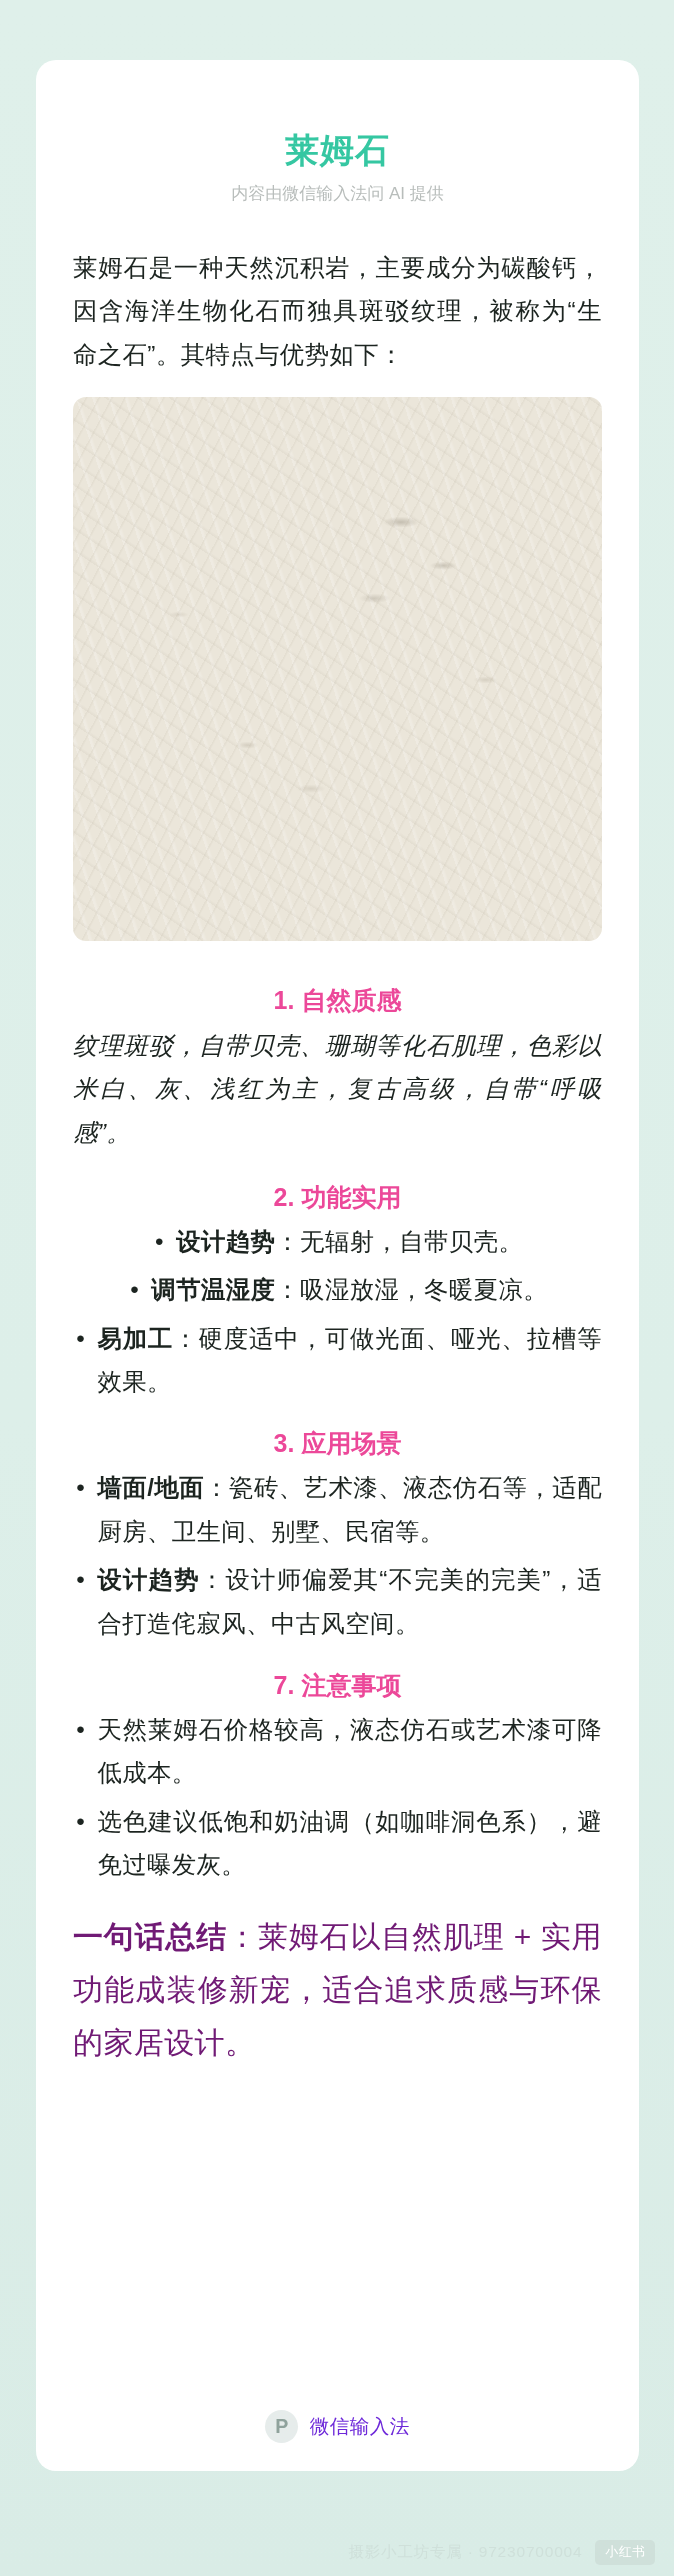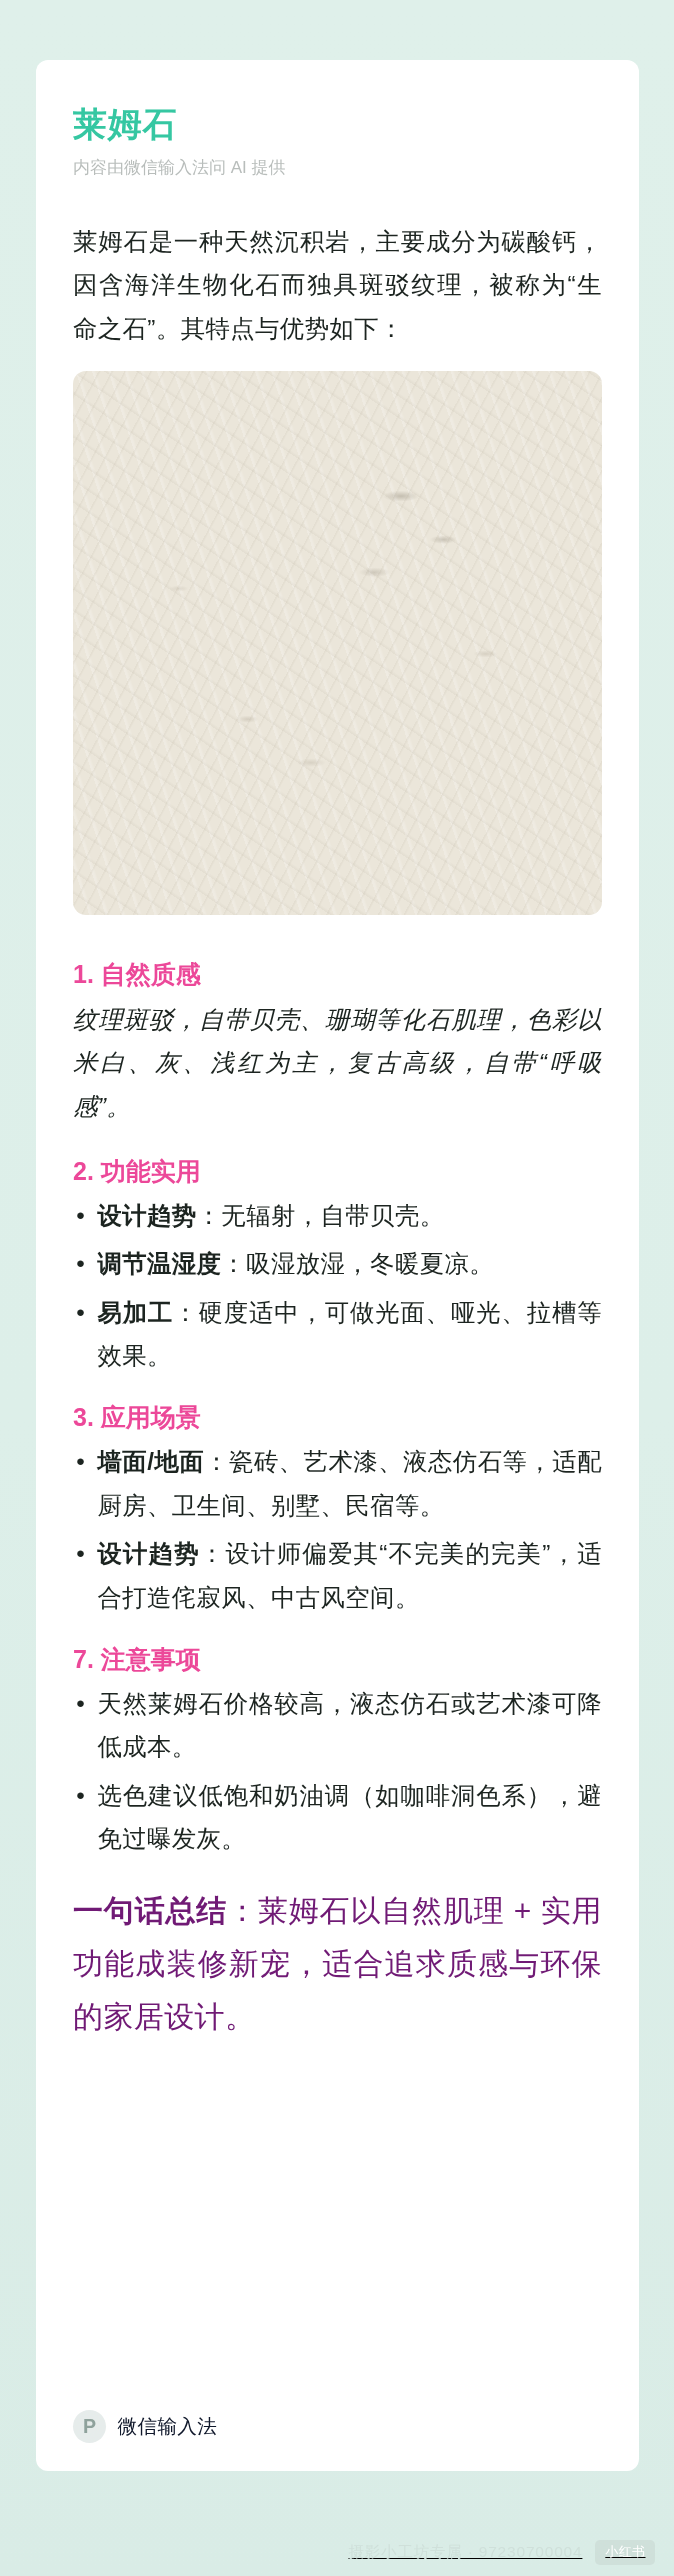--- a/index.html
+++ b/index.html
@@ -16,27 +16,28 @@
   .page {
     width: 675px;
     min-height: 2576px;
     box-sizing: border-box;
     padding: 60px 36px 33px 36px;
     background: linear-gradient(180deg, #dff0ea 0%, #ddefe9 55%, #d9ece6 100%);
     position: relative;
   }
   .card {
     background: #ffffff;
-    border-radius: 12px;
+    border-radius: 20px;
     box-sizing: border-box;
-    padding: 44px 37px 0 37px;
+    padding: 70px 37px 0 37px;
     min-height: 2411px;
     position: relative;
     display: flex;
     flex-direction: column;
+    align-items: center;
   }
   .title {
     color: #35c7a2;
     font-size: 34px;
     font-weight: bold;
     letter-spacing: 0.8px;
     line-height: 1.2;
     margin: 0 0 11.4px 0;
   }
   .subtitle {
@@ -152,35 +153,34 @@
     background: #e6eceb;
     color: #8fa29c;
     font-size: 19.6px;
     font-weight: bold;
     display: flex;
     align-items: center;
     justify-content: center;
     flex: 0 0 auto;
   }
   .footer-text {
-    color: #0f172a;
+    color: #6d28d9;
     font-size: 19.6px;
     letter-spacing: 0.4px;
   }
   .page-footer {
     position: absolute;
     left: 0;
     right: 0;
     bottom: 11.4px;
     display: flex;
     align-items: center;
     justify-content: flex-end;
     padding: 0 19.6px;
     gap: 13px;
-    text-decoration: underline;
   }
   .watermark-text {
     color: #cfe0da;
     font-size: 15.5px;
     letter-spacing: 0.8px;
   }
   .watermark-badge {
     width: 60px;
     height: 24.4px;
     border-radius: 4.9px;

